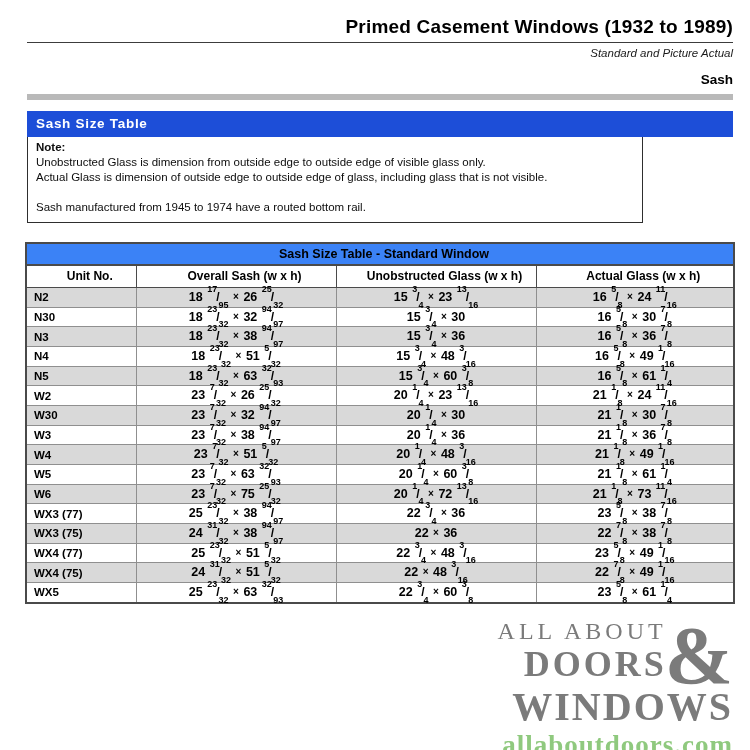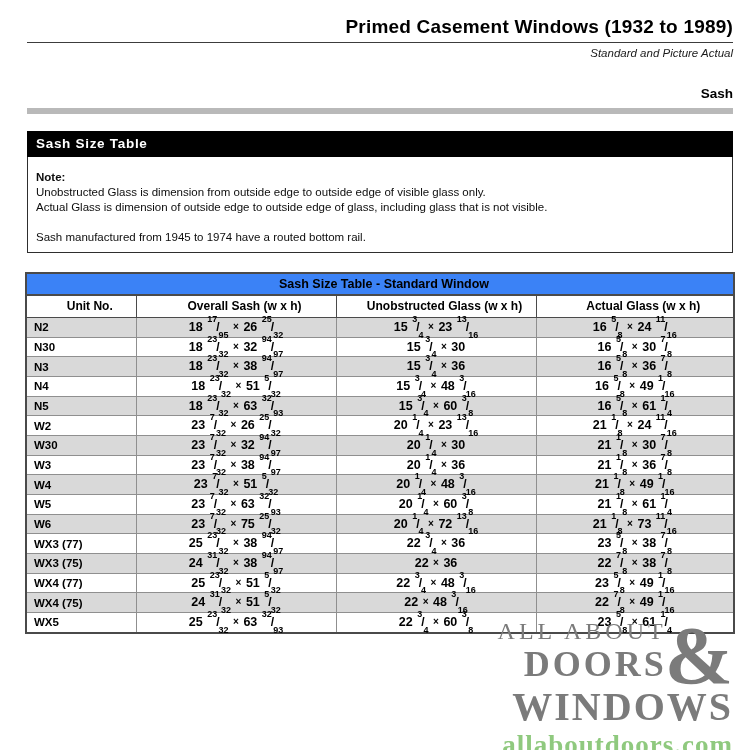--- a/index.html
+++ b/index.html
@@ -13,33 +13,33 @@
     padding-top:16px; margin-right:17px; text-align:right;
     font-size:19px; font-weight:bold; letter-spacing:0.2px; color:#000;
   }
   .rule { margin-left:27px; width:706px; height:1px; background:#3c3c3c; margin-top:4px; }
   .subtitle {
     margin-right:17px; text-align:right; font-style:italic;
     font-size:11.5px; margin-top:4px; color:#1a1a1a;
   }
   .section-label {
     margin-right:17px; text-align:right; font-weight:bold;
-    font-size:13.5px; margin-top:27px; color:#000;
+    font-size:13.5px; margin-top:13px; color:#000;
   }
   .graybar { margin-left:27px; width:706px; height:6px; background:#b9b9b9; margin-top:7px; }
   
   .banner {
-    margin-left:27px; width:706px; margin-top:17px; box-sizing:border-box;
-    background:#000000; color:#fff; font-weight:bold; font-size:13.5px;
+    margin-left:27px; width:706px; margin-top:11px; box-sizing:border-box;
+    background:#1d4ed8; color:#fff; font-weight:bold; font-size:13.5px;
     letter-spacing:0.7px; padding:5px 0 6px 9px;
   }
   .notebox {
-    margin-left:27px; width:706px; box-sizing:border-box;
+    margin-left:27px; width:616px; box-sizing:border-box;
     border:1px solid #2e2e2e; border-top:none;
-    padding:13px 8px 7px 8px; font-size:11.5px; line-height:15px; color:#0d0d0d;
+    padding:3px 8px 7px 8px; font-size:11.5px; line-height:15px; color:#0d0d0d;
   }
   .note-label { font-weight:bold; }
   .note-spacer { height:15px; }
   
   .tablewrap { margin:19px 0 0 25px; }
   table.sash {
     border-collapse:collapse; width:708px; table-layout:fixed;
     border:2px solid #4a4a4a;
   }
   .caption-cell {

